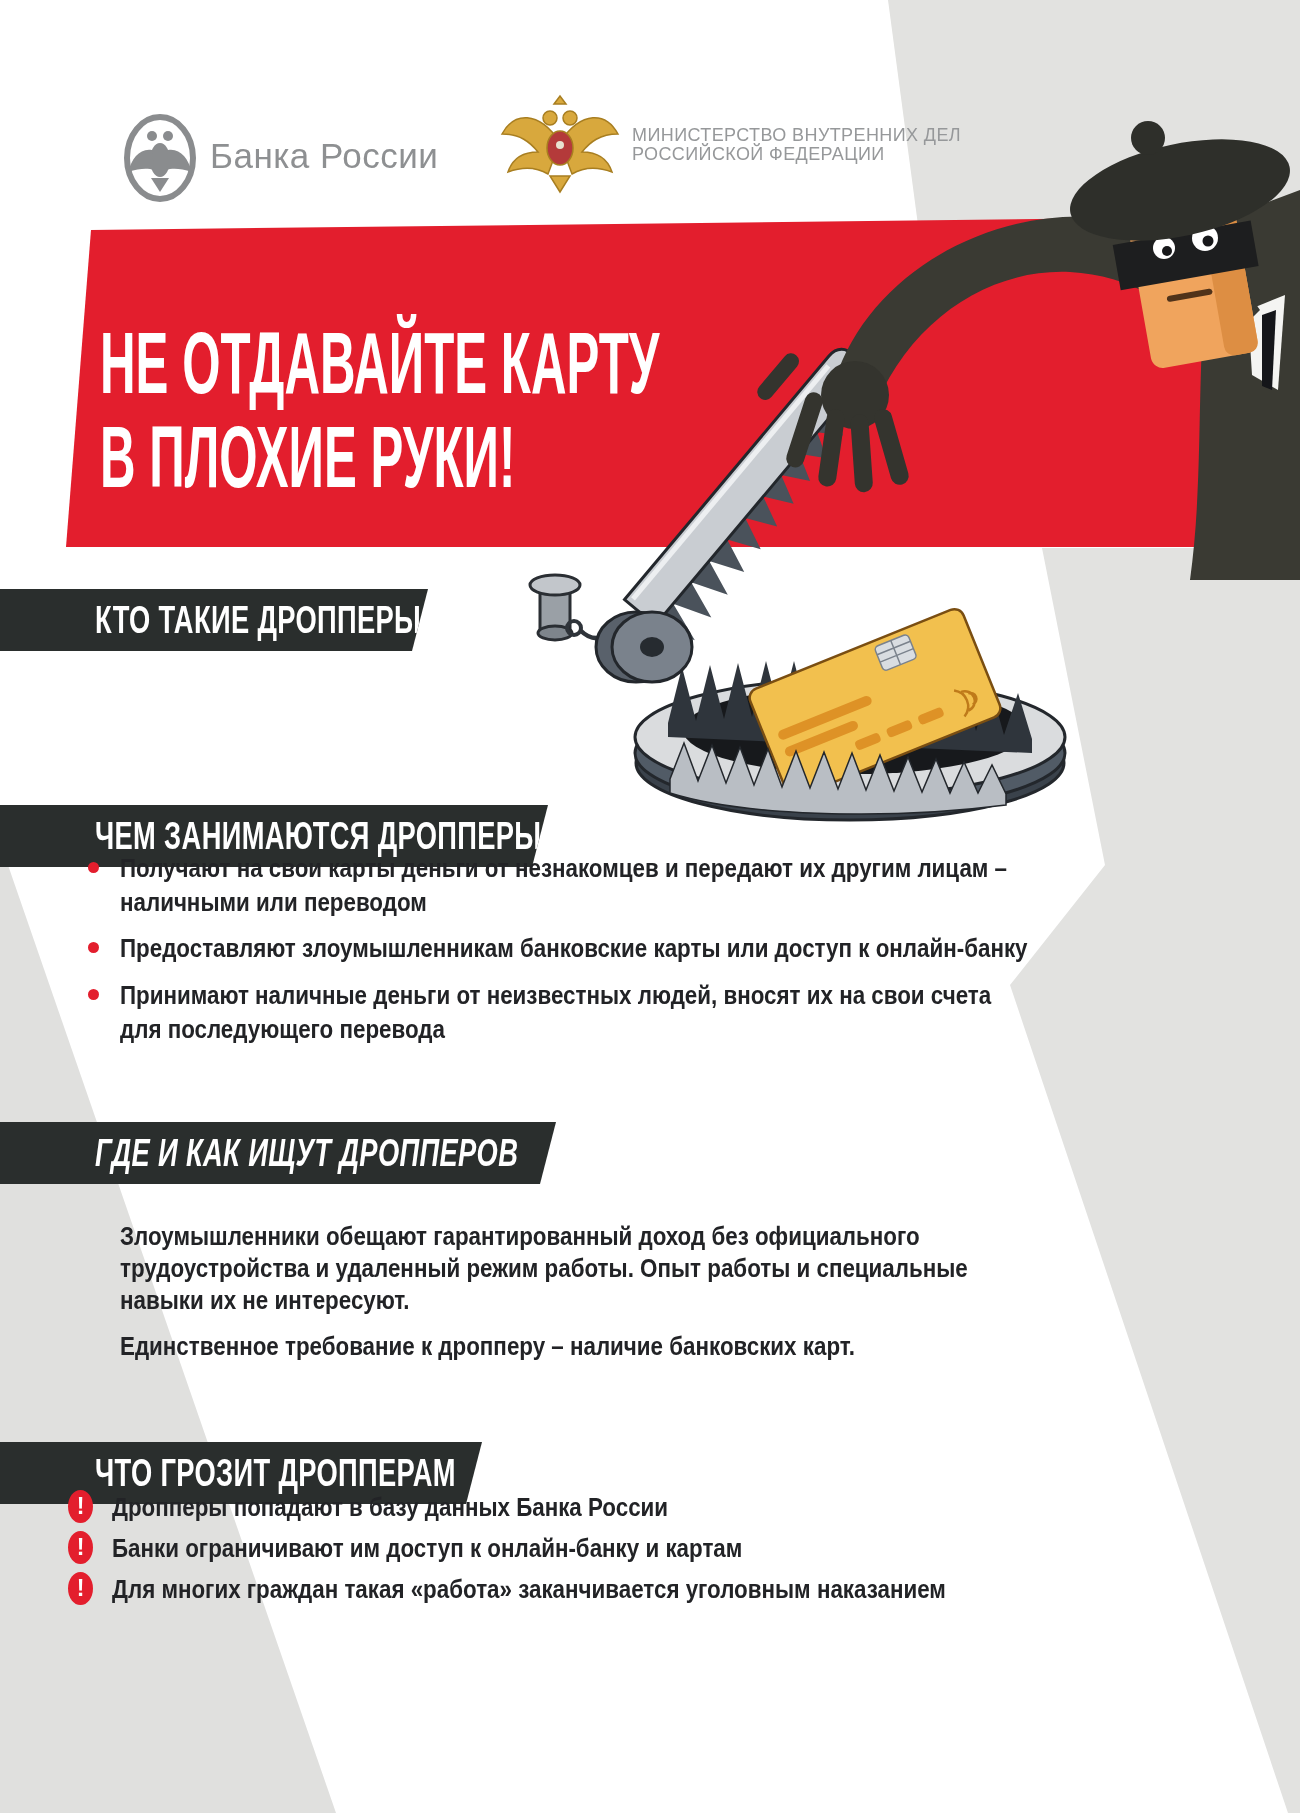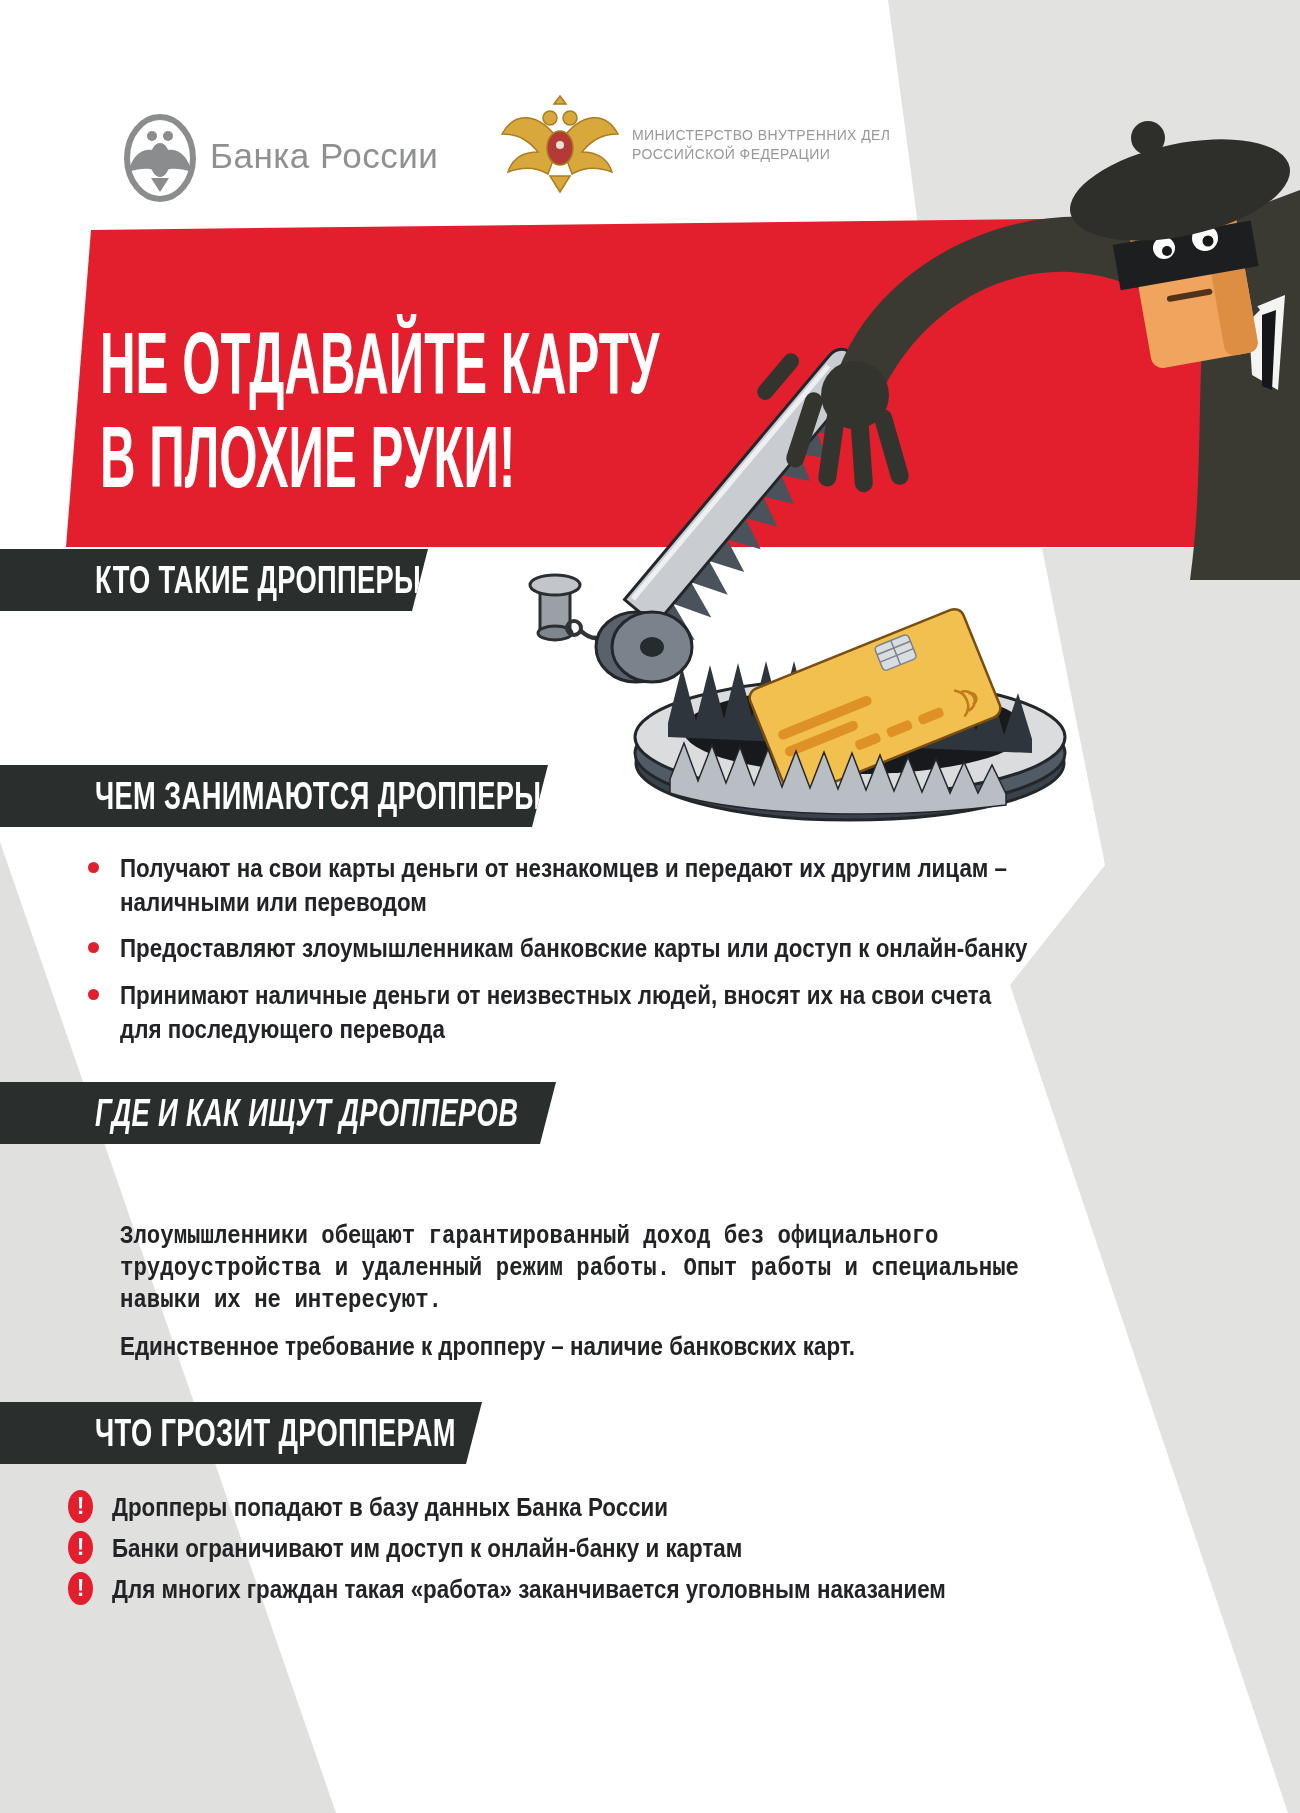--- a/index.html
+++ b/index.html
@@ -4,30 +4,31 @@
 <style>
   html,body{margin:0;padding:0;background:#ffffff;}
   .poster{
     position:relative;width:1300px;height:1813px;background:#ffffff;overflow:hidden;
     font-family:"Liberation Sans","DejaVu Sans",sans-serif;
   }
   .abs{position:absolute;}
   svg{display:block;}
   
   .bank-text{left:210px;top:136px;font-size:35px;color:#8E9092;letter-spacing:.5px;}
-  .ministry{left:632px;top:126px;font-size:14px;color:#96989A;letter-spacing:.4px;line-height:19px;}
+  .ministry{left:632px;top:126px;font-size:18px;color:#96989A;letter-spacing:.4px;line-height:19px;}
   
   .title{
     left:100px;top:316px;color:#ffffff;font-weight:bold;font-size:88px;line-height:94px;
     transform:scaleX(.56);transform-origin:0 0;white-space:nowrap;letter-spacing:0;
   }
   
   .bar{
     left:0;height:62px;background:#2A2E2D;display:flex;align-items:center;
     clip-path:polygon(0 0,100% 0,calc(100% - 16px) 100%,0 100%);
+    margin-top:40px;
   }
   .bar .bar-label{
     margin-left:95px;color:#ffffff;font-weight:bold;font-size:39px;letter-spacing:.5px;
     transform:scaleX(.7);transform-origin:0 50%;white-space:nowrap;
   }
   
   .btxt{color:#222326;font-weight:bold;font-size:26px;}
   .sqx{transform:scaleX(.86);transform-origin:0 0;}
   .line{white-space:nowrap;}
   .intro{left:120px;top:630px;line-height:35px;}
@@ -192,21 +193,21 @@
     <span class="bullet-dot"></span>
     <div class="bullet-lines btxt sqx">
       <div class="line">Принимают наличные деньги от неизвестных людей, вносят их на свои счета</div>
       <div class="line">для последующего перевода</div>
     </div>
   </div>
 
   <div class="abs bar" style="top:1082px;width:556px;font-style:italic;">
     <span class="bar-label">ГДЕ И КАК ИЩУТ ДРОППЕРОВ</span>
   </div>
-  <div class="abs btxt p-where" style="left:120px;top:1220px;font-family:Liberation Mono, monospace;">
+  <div class="abs btxt p-where" style="left:120px;top:1220px;">
     <div class="sqx">
       <div class="line">Злоумышленники обещают гарантированный доход без официального</div>
       <div class="line">трудоустройства и удаленный режим работы. Опыт работы и специальные</div>
       <div class="line">навыки их не интересуют.</div>
     </div>
   </div>
   <div class="abs btxt p-where" style="left:120px;top:1330px;">
     <div class="sqx">
         <div class="line">Единственное требование к дропперу – наличие банковских карт.</div>
       </div>

